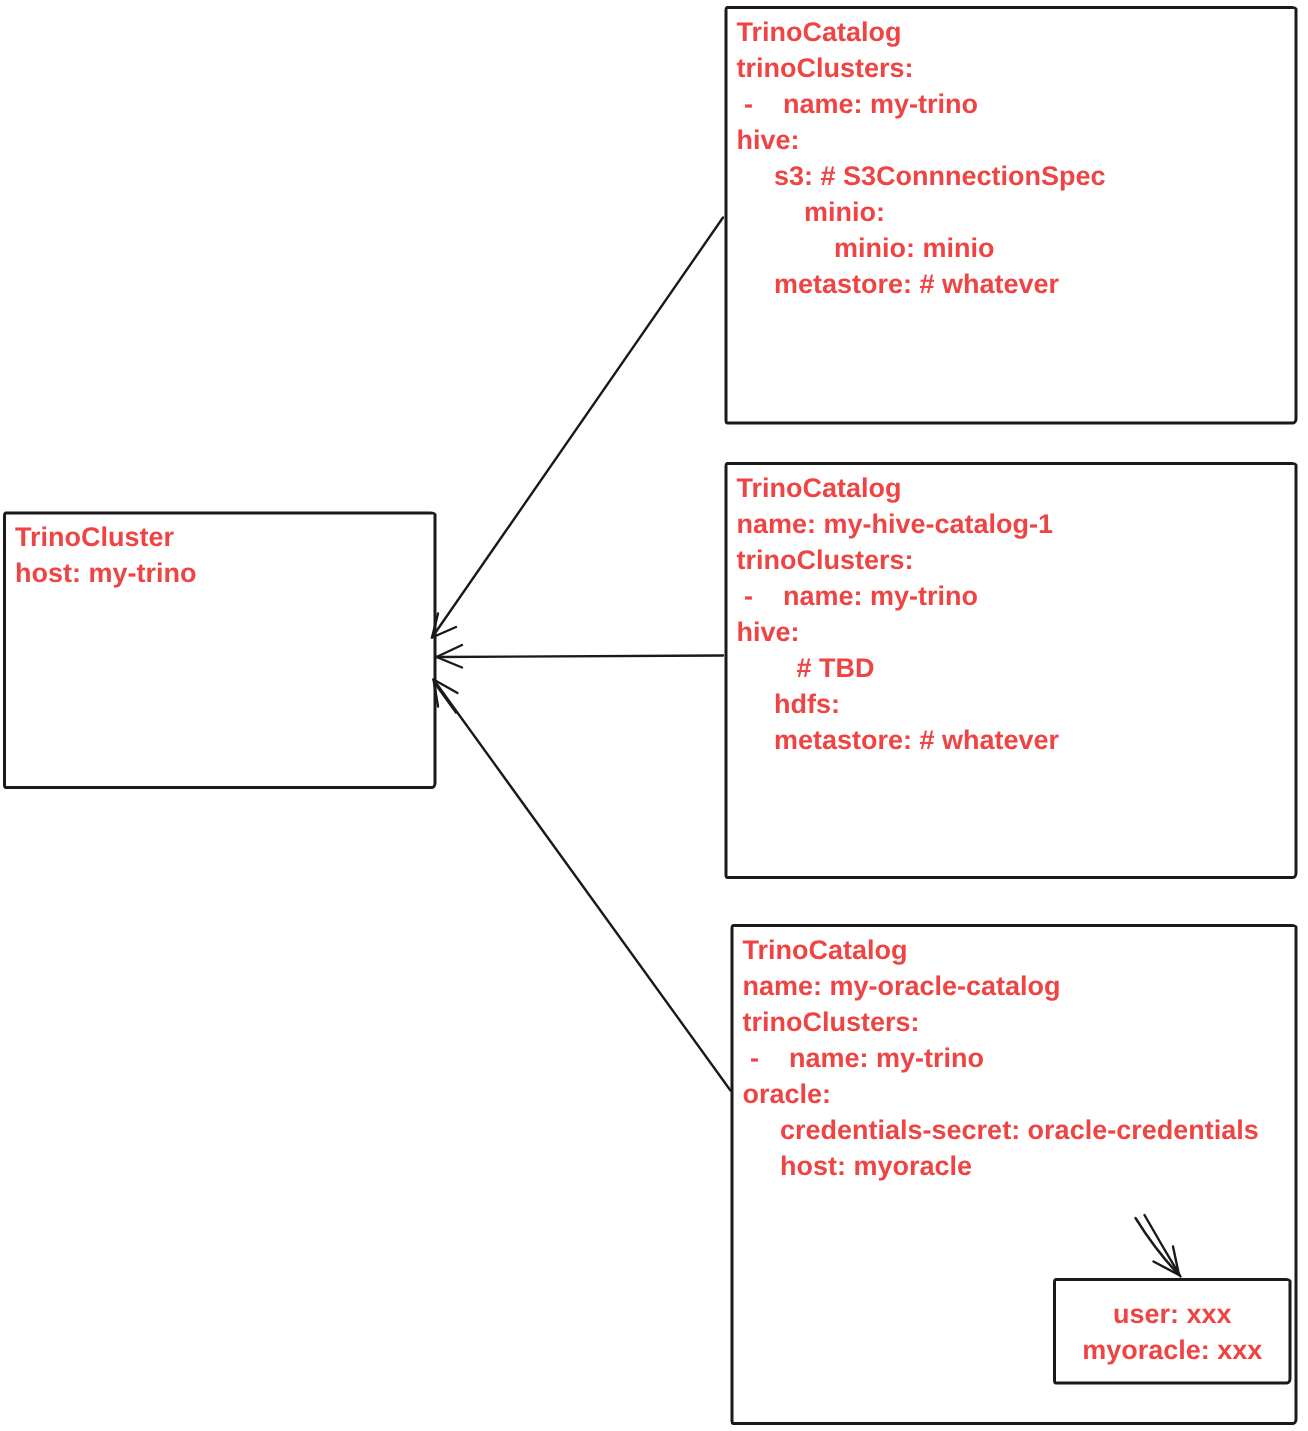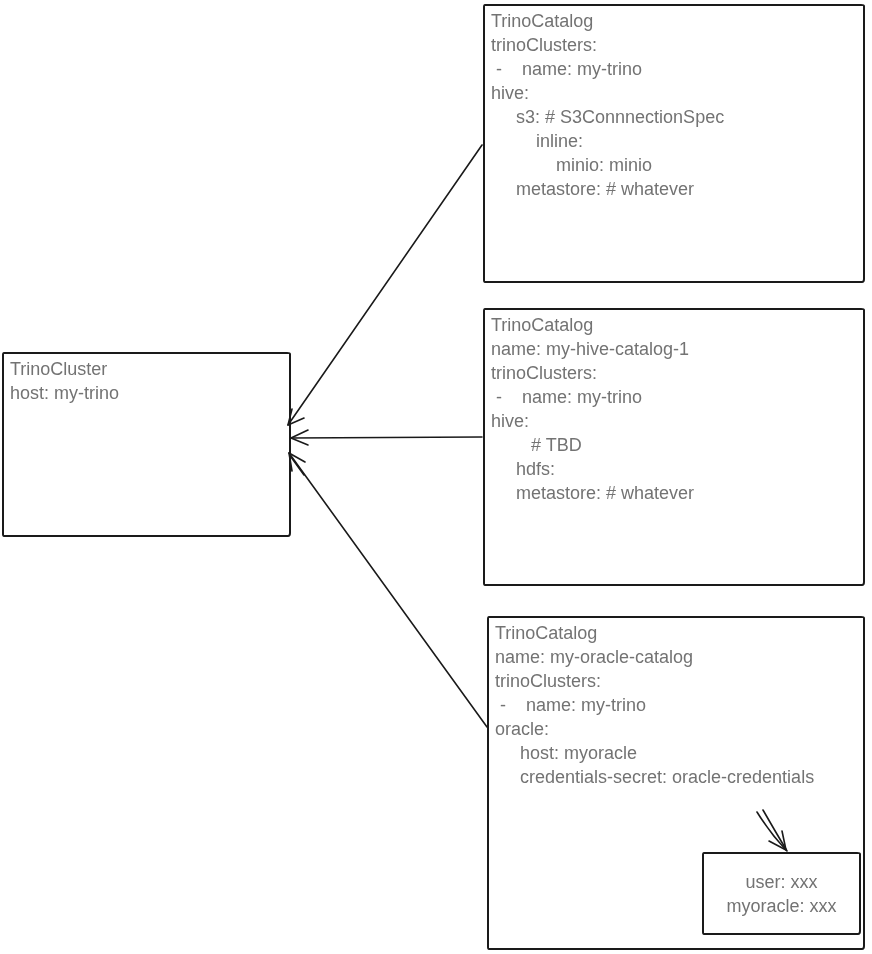--- a/index.html
+++ b/index.html
@@ -31,53 +31,54 @@
     border-radius: 2px 4px 3px 2px / 3px 2px 4px 3px;
     z-index: 2;
   }
   .box-content {
     padding: 3px 6px;
   }
   .line {
     white-space: pre;
     font-size: 18px;
     line-height: 24px;
-    color: #737373;
+    color: #ef4444;
+    font-weight: bold;
   }
   .secret-box .box-content {
     padding: 0;
     height: 100%;
     display: flex;
     flex-direction: column;
     justify-content: center;
   }
   .secret-box .line {
     text-align: center;
   }
 </style>
 </head>
 <body>
 
 <div class="canvas">
 
-  <div class="box" style="left:2px; top:352px; width:289px; height:185px;">
+  <div class="box" style="left:2px; top:341px; width:289px; height:185px;">
     <div class="box-content">
         <div class="line">TrinoCluster</div>
         <div class="line">host: my-trino</div>
       </div>
   </div>
 
   <div class="box" style="left:483px; top:4px; width:382px; height:279px;">
     <div class="box-content">
         <div class="line">TrinoCatalog</div>
         <div class="line">trinoClusters:</div>
         <div class="line"> -    name: my-trino</div>
         <div class="line">hive:</div>
         <div class="line">     s3: # S3ConnnectionSpec</div>
-        <div class="line">         inline:</div>
+        <div class="line">         minio:</div>
         <div class="line">             minio: minio</div>
         <div class="line">     metastore: # whatever</div>
       </div>
   </div>
 
   <div class="box" style="left:483px; top:308px; width:382px; height:278px;">
     <div class="box-content">
         <div class="line">TrinoCatalog</div>
         <div class="line">name: my-hive-catalog-1</div>
         <div class="line">trinoClusters:</div>
@@ -89,26 +90,26 @@
       </div>
   </div>
 
   <div class="box" style="left:487px; top:616px; width:378px; height:334px;">
     <div class="box-content">
         <div class="line">TrinoCatalog</div>
         <div class="line">name: my-oracle-catalog</div>
         <div class="line">trinoClusters:</div>
         <div class="line"> -    name: my-trino</div>
         <div class="line">oracle:</div>
+        <div class="line">     credentials-secret: oracle-credentials</div>
         <div class="line">     host: myoracle</div>
-        <div class="line">     credentials-secret: oracle-credentials</div>
       </div>
   </div>
 
-  <div class="box secret-box" style="left:702px; top:852px; width:159px; height:83px;">
+  <div class="box secret-box" style="left:702px; top:852px; width:159px; height:71px;">
     <div class="box-content">
         <div class="line">user: xxx</div>
         <div class="line">myoracle: xxx</div>
       </div>
   </div>
 
   <svg class="connectors" width="872" height="954" viewBox="0 0 872 954" fill="none" stroke="#1a1a1a" stroke-width="1.6" stroke-linecap="round">
 
     <g>
       <path d="M482,145 L288,425"></path>

